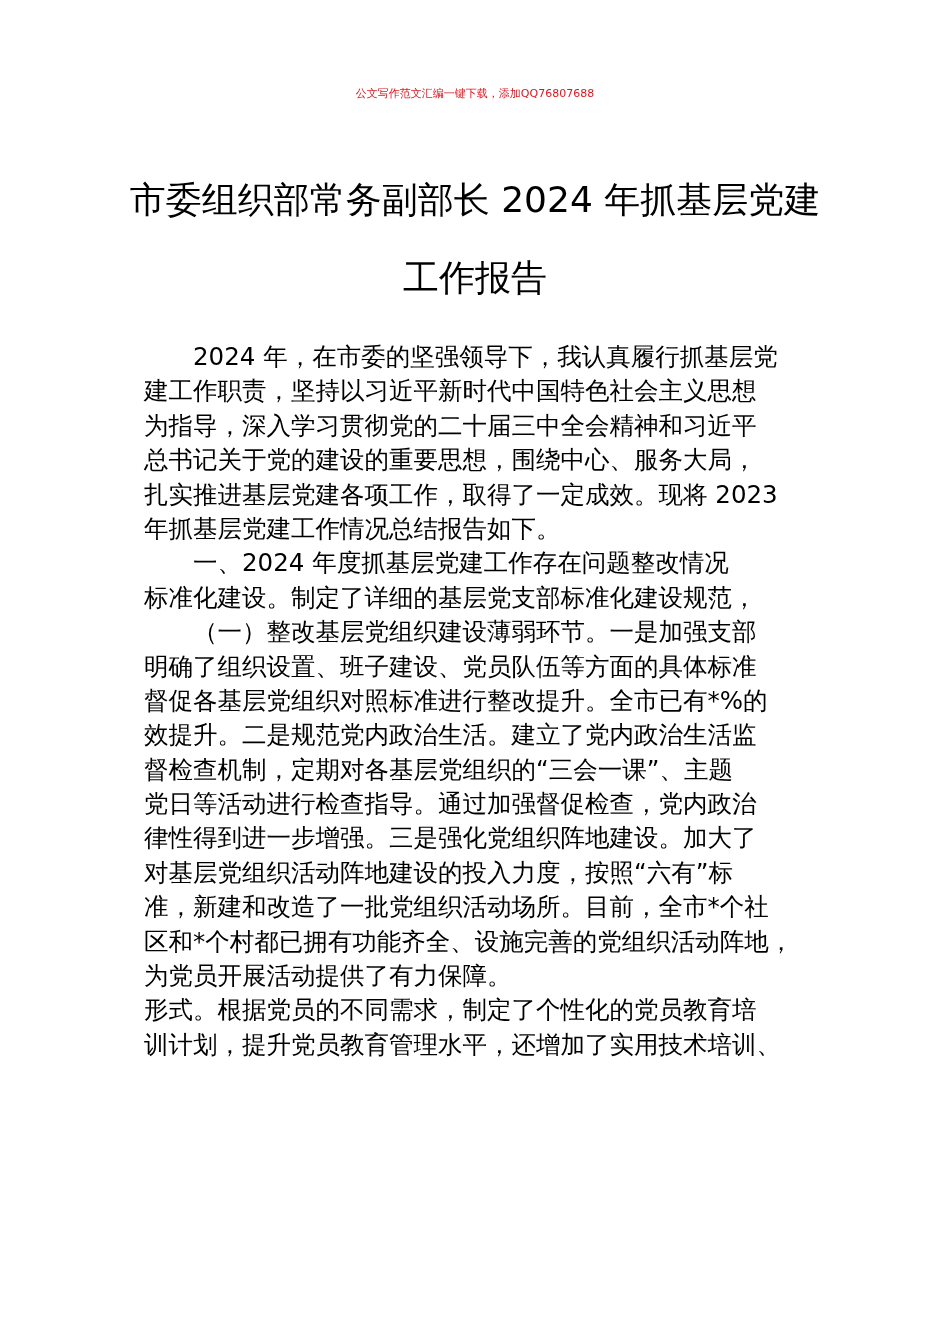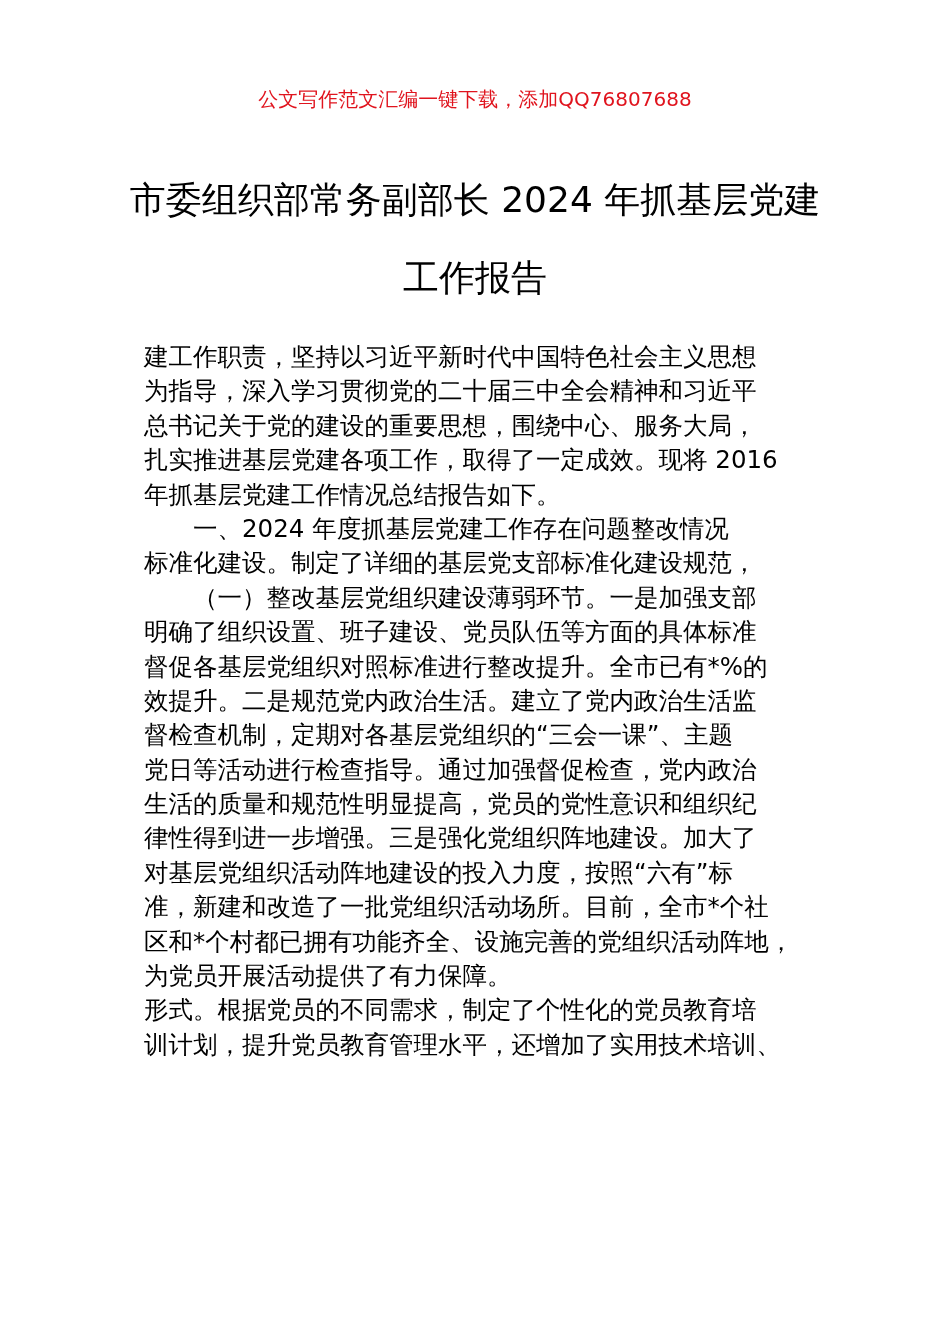--- a/index.html
+++ b/index.html
@@ -14,21 +14,21 @@
       overflow: hidden;
       font-family: "DejaVu Sans", sans-serif;
       color: #000000;
     }
     .header-note {
       position: absolute;
       top: 86px;
       left: 0;
       width: 950px;
       text-align: center;
-      font-size: 20px;
+      font-size: 11px;
       color: #e0141e;
       letter-spacing: 0px;
       font-family: "DejaVu Sans", sans-serif;
     }
     .title {
       position: absolute;
       left: 0;
       width: 950px;
       text-align: center;
       font-size: 36px;
@@ -59,34 +59,34 @@
   </style>
 </head>
 <body>
 
 <div class="header-note">公文写作范文汇编一键下载，添加QQ76807688</div>
 
 <div class="title l1">市委组织部常务副部长 2024 年抓基层党建</div>
 <div class="title l2">工作报告</div>
 
 <div class="body-text">
+  <span class="line indent">2024 年，在市委的坚强领导下，我认真履行抓基层党</span>
   <span class="line">建工作职责，坚持以习近平新时代中国特色社会主义思想</span>
   <span class="line">为指导，深入学习贯彻党的二十届三中全会精神和习近平</span>
   <span class="line">总书记关于党的建设的重要思想，围绕中心、服务大局，</span>
-  <span class="line">扎实推进基层党建各项工作，取得了一定成效。现将 2016</span>
+  <span class="line">扎实推进基层党建各项工作，取得了一定成效。现将 2023</span>
   <span class="line">年抓基层党建工作情况总结报告如下。</span>
   <span class="line indent">一、2024 年度抓基层党建工作存在问题整改情况</span>
   <span class="line">标准化建设。制定了详细的基层党支部标准化建设规范，</span>
   <span class="line indent">（一）整改基层党组织建设薄弱环节。一是加强支部</span>
   <span class="line">明确了组织设置、班子建设、党员队伍等方面的具体标准</span>
   <span class="line">督促各基层党组织对照标准进行整改提升。全市已有*%的</span>
   <span class="line">效提升。二是规范党内政治生活。建立了党内政治生活监</span>
   <span class="line">督检查机制，定期对各基层党组织的“三会一课”、主题</span>
   <span class="line">党日等活动进行检查指导。通过加强督促检查，党内政治</span>
-  <span class="line">生活的质量和规范性明显提高，党员的党性意识和组织纪</span>
   <span class="line">律性得到进一步增强。三是强化党组织阵地建设。加大了</span>
   <span class="line">对基层党组织活动阵地建设的投入力度，按照“六有”标</span>
   <span class="line">准，新建和改造了一批党组织活动场所。目前，全市*个社</span>
   <span class="line">区和*个村都已拥有功能齐全、设施完善的党组织活动阵地，</span>
   <span class="line">为党员开展活动提供了有力保障。</span>
   <span class="line">形式。根据党员的不同需求，制定了个性化的党员教育培</span>
   <span class="line">训计划，提升党员教育管理水平，还增加了实用技术培训、</span>
 </div>
 
 </body></html>

